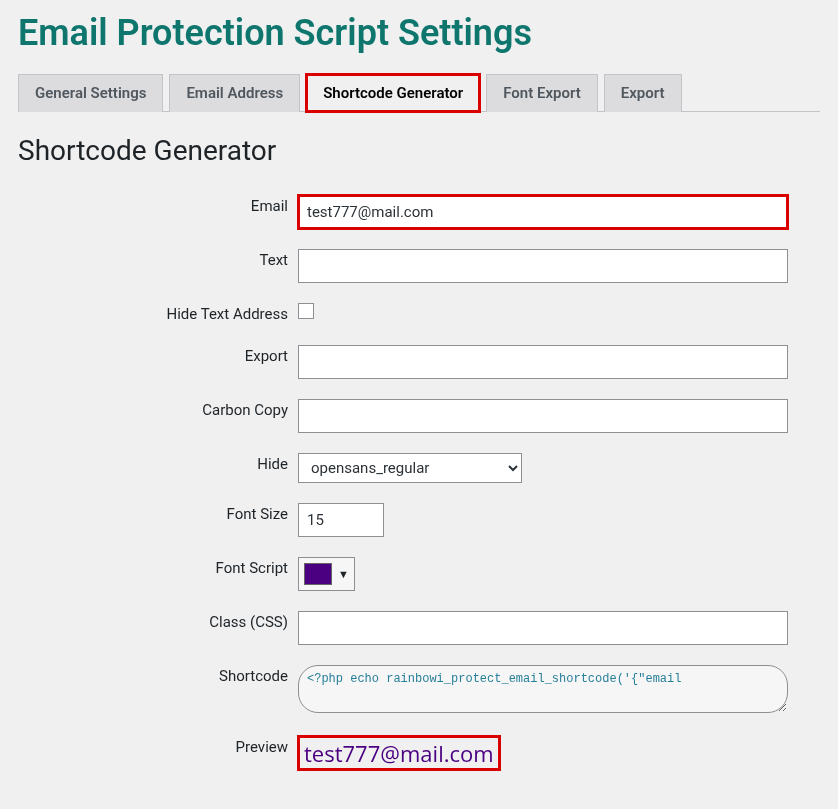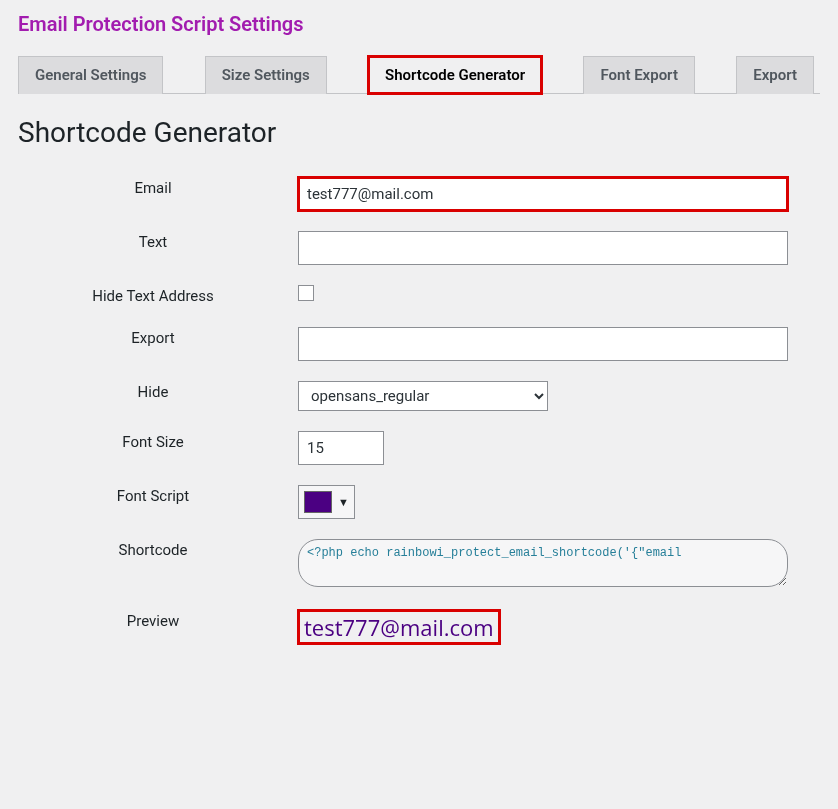--- a/index.html
+++ b/index.html
@@ -5,37 +5,36 @@
     * { box-sizing: border-box; margin: 0; padding: 0; }
     body {
       font-family: -apple-system, BlinkMacSystemFont, "Segoe UI", Roboto, sans-serif;
       background: #f0f0f1;
       color: #3c434a;
       font-size: 14px;
       padding: 12px 18px;
       width: 838px;
     }
     h1.page-title {
-      font-size: 20px;
+      font-size: 36px;
       font-weight: 600;
-      color: #a21caf;
+      color: #0f766e;
       margin-bottom: 14px;
     }
     h2.section-title {
       font-size: 28px;
       font-weight: 400;
       color: #1d2327;
       margin: 22px 0 18px;
     }
     .nav-tabs {
       display: flex;
       border-bottom: 1px solid #c3c4c7;
       gap: 0;
       padding-top: 6px;
-      justify-content: space-between;
     }
     .tab {
       background: #dcdcde;
       border: 1px solid #c3c4c7;
       border-bottom: none;
       color: #50575e;
       padding: 9px 16px;
       font-size: 15px;
       margin-right: 6px;
       margin-bottom: -1px;
@@ -47,21 +46,21 @@
       background: #f0f0f1;
       color: #000;
       border-bottom: 1px solid #f0f0f1;
     }
     .highlight-box {
       outline: 3px solid #d90000;
       outline-offset: -2px;
     }
     .form-table { width: 100%; border-collapse: collapse; }
     .form-table th {
-      text-align: center;
+      text-align: right;
       font-weight: 400;
       color: #1d2327;
       font-size: 15px;
       width: 280px;
       vertical-align: top;
       padding: 12px 10px 12px 0;
     }
     .form-table td {
       padding: 10px 0;
       vertical-align: top;
@@ -70,21 +69,21 @@
       font-size: 15px;
       padding: 4px 8px;
       border: 1px solid #8c8f94;
       background: #fff;
       color: #2c3338;
       font-family: inherit;
       line-height: 1.6;
     }
     .wide { width: 490px; }
     .narrow { width: 86px; }
-    select { background: #fff; height: 30px; width: 250px; }
+    select { background: #fff; height: 30px; width: 224px; }
     textarea {
       width: 490px;
       height: 48px;
       font-family: "Courier New", monospace;
       font-size: 12px;
       resize: vertical;
       overflow-y: scroll;
       background: #f6f6f7;
       border-radius: 20px;
     }
@@ -114,21 +113,21 @@
     }
     .preview-wrap { display:inline-block; }
   </style>
 </head>
 <body>
 
 <h1 class="page-title">Email Protection Script Settings</h1>
 
 <div class="nav-tabs">
   <div class="tab">General Settings</div>
-  <div class="tab">Size Settings</div>
+  <div class="tab">Email Address</div>
   <div class="tab active highlight-box">Shortcode Generator</div>
   <div class="tab">Font Export</div>
   <div class="tab">Export</div>
 </div>
 
 <h2 class="section-title">Shortcode Generator</h2>
 
 <table class="form-table">
   <tbody>
       <tr>
@@ -143,37 +142,45 @@
     <th>Hide Text Address</th>
     <td>
           <div class="checkbox"></div>
         </td>
   </tr>
   <tr>
     <th>Export</th>
     <td><input type="text" class="wide" value="" style=""></td>
   </tr>
   <tr>
+    <th>Carbon Copy</th>
+    <td><input type="text" class="wide" value="" style=""></td>
+  </tr>
+  <tr>
     <th>Hide</th>
     <td><select><option>opensans_regular</option></select></td>
   </tr>
   <tr>
     <th>Font Size</th>
     <td><input type="text" class="narrow" value="15" style=""></td>
   </tr>
   <tr>
     <th>Font Script</th>
     <td>
       <div class="color-picker">
         <div class="color-swatch"></div>
         <span class="color-arrow">▼</span>
       </div>
     </td>
   </tr>
   <tr>
+    <th>Class (CSS)</th>
+    <td><input type="text" class="wide" value="" style=""></td>
+  </tr>
+  <tr>
     <th>Shortcode</th>
     <td><textarea class="shortcode-content" readonly="" style="">&lt;?php echo rainbowi_protect_email_shortcode('{"email</textarea></td>
   </tr>
   <tr>
     <th>Preview</th>
     <td>
       <span class="preview-wrap highlight-box">
         <span class="preview-text">test777@mail.com</span>
       </span>
     </td>

